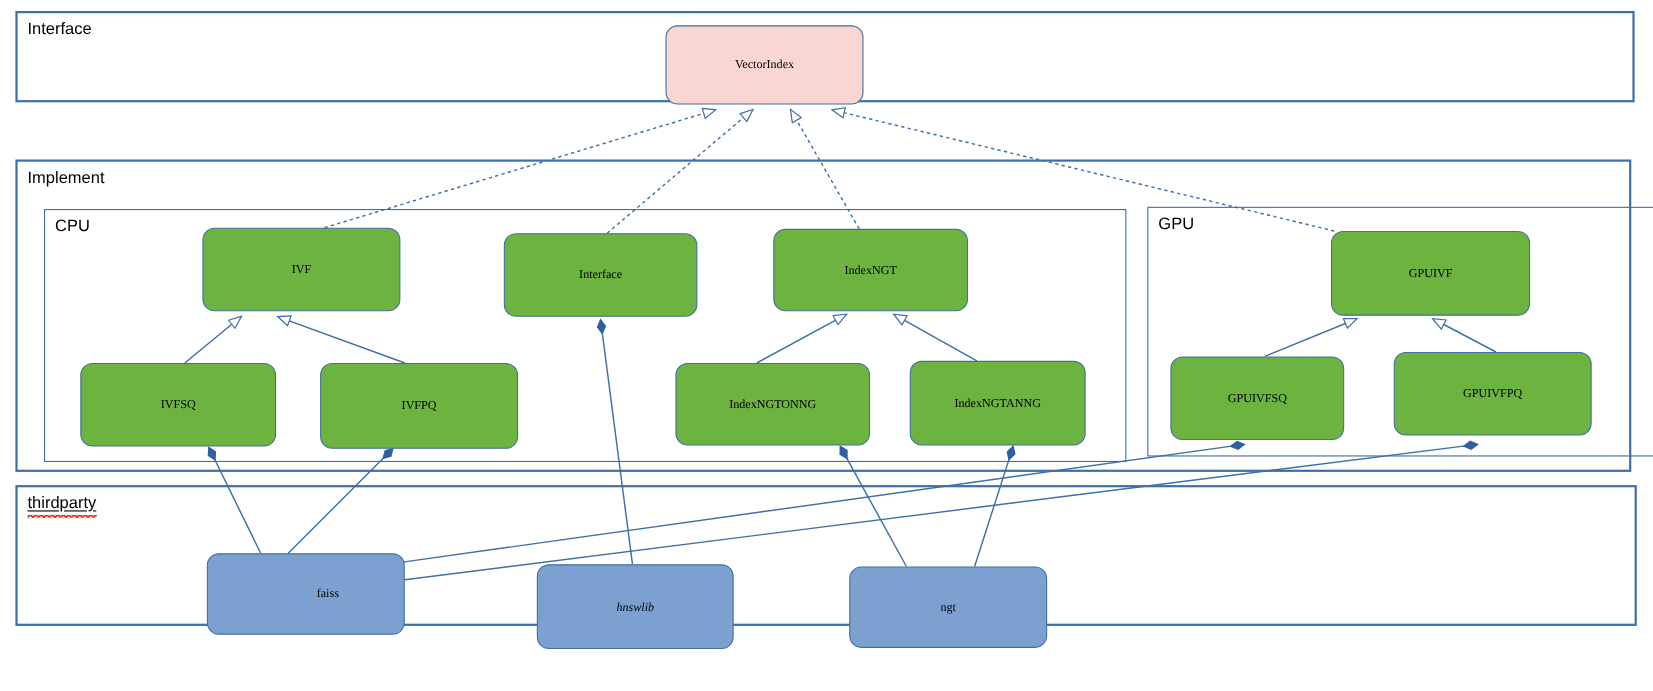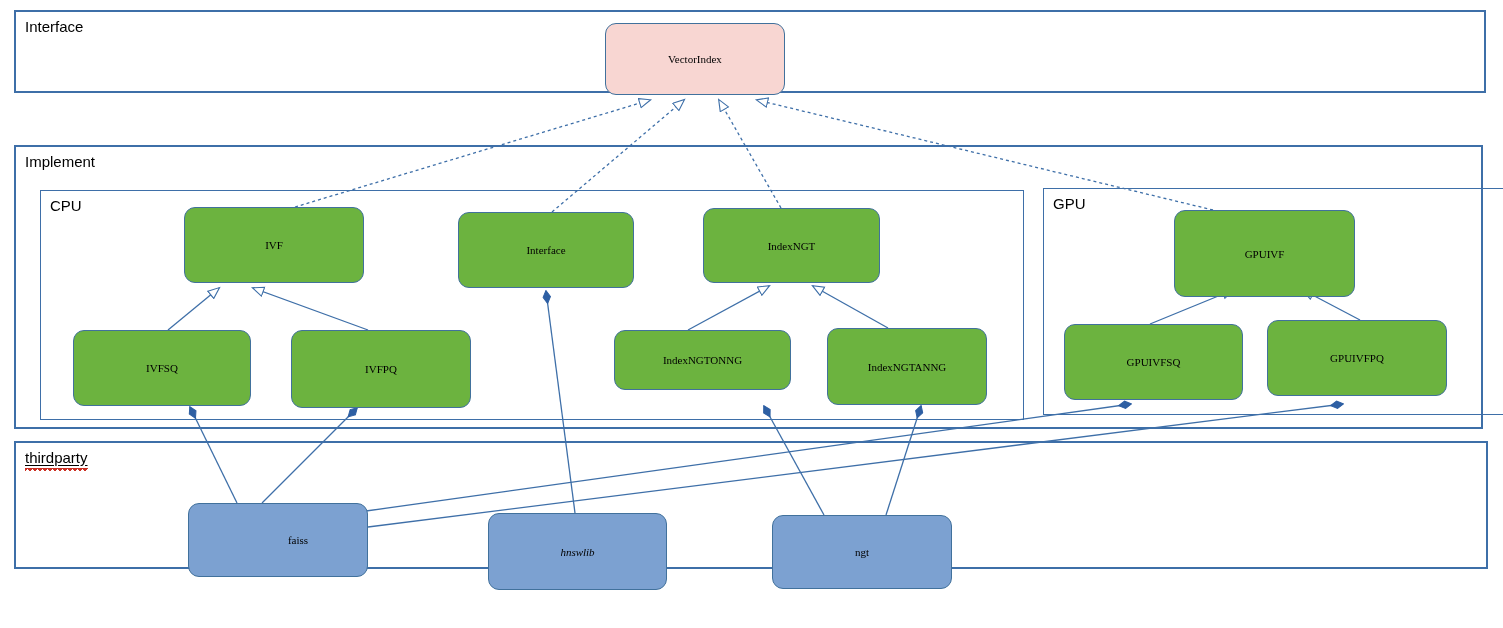--- a/index.html
+++ b/index.html
@@ -67,26 +67,26 @@
   #c-implement  { left:14px;  top:145px; width:1469px; height:284px; }
   #c-cpu        { left:40px;  top:190px; width:984px;  height:230px; }
   #c-gpu        { left:1043px;top:188px; width:507px;  height:227px; }
   #c-thirdparty { left:14px;  top:441px; width:1474px; height:128px; }
 
   
   #n-vectorindex  { left:605px;  top:23px;  width:180px; height:72px; }
   #n-ivf          { left:184px;  top:207px; width:180px; height:76px; }
   #n-indexhnsw    { left:458px;  top:212px; width:176px; height:76px; }
   #n-indexngt     { left:703px;  top:208px; width:177px; height:75px; }
-  #n-gpuivf       { left:1174px; top:210px; width:181px; height:87px; }
+  #n-gpuivf       { left:1210px; top:210px; width:181px; height:77px; }
   #n-ivfsq        { left:73px;   top:330px; width:178px; height:76px; }
   #n-ivfpq        { left:291px;  top:330px; width:180px; height:78px; }
-  #n-indexngtonng { left:614px;  top:330px; width:177px; height:60px; }
+  #n-indexngtonng { left:614px;  top:330px; width:177px; height:75px; }
   #n-indexngtanng { left:827px;  top:328px; width:160px; height:77px; }
-  #n-gpuivfsq     { left:1064px; top:324px; width:179px; height:76px; }
+  #n-gpuivfsq     { left:1064px; top:324px; width:158px; height:76px; }
   #n-gpuivfpq     { left:1267px; top:320px; width:180px; height:76px; }
   #n-faiss        { left:188px;  top:503px; width:180px; height:74px;padding-left:40px; }
   #n-hnswlib      { left:488px;  top:513px; width:179px; height:77px;font-style:italic; }
   #n-ngt          { left:772px;  top:515px; width:180px; height:74px; }
 </style>
 </head>
 <body>
 
 <div class="canvas">
 

